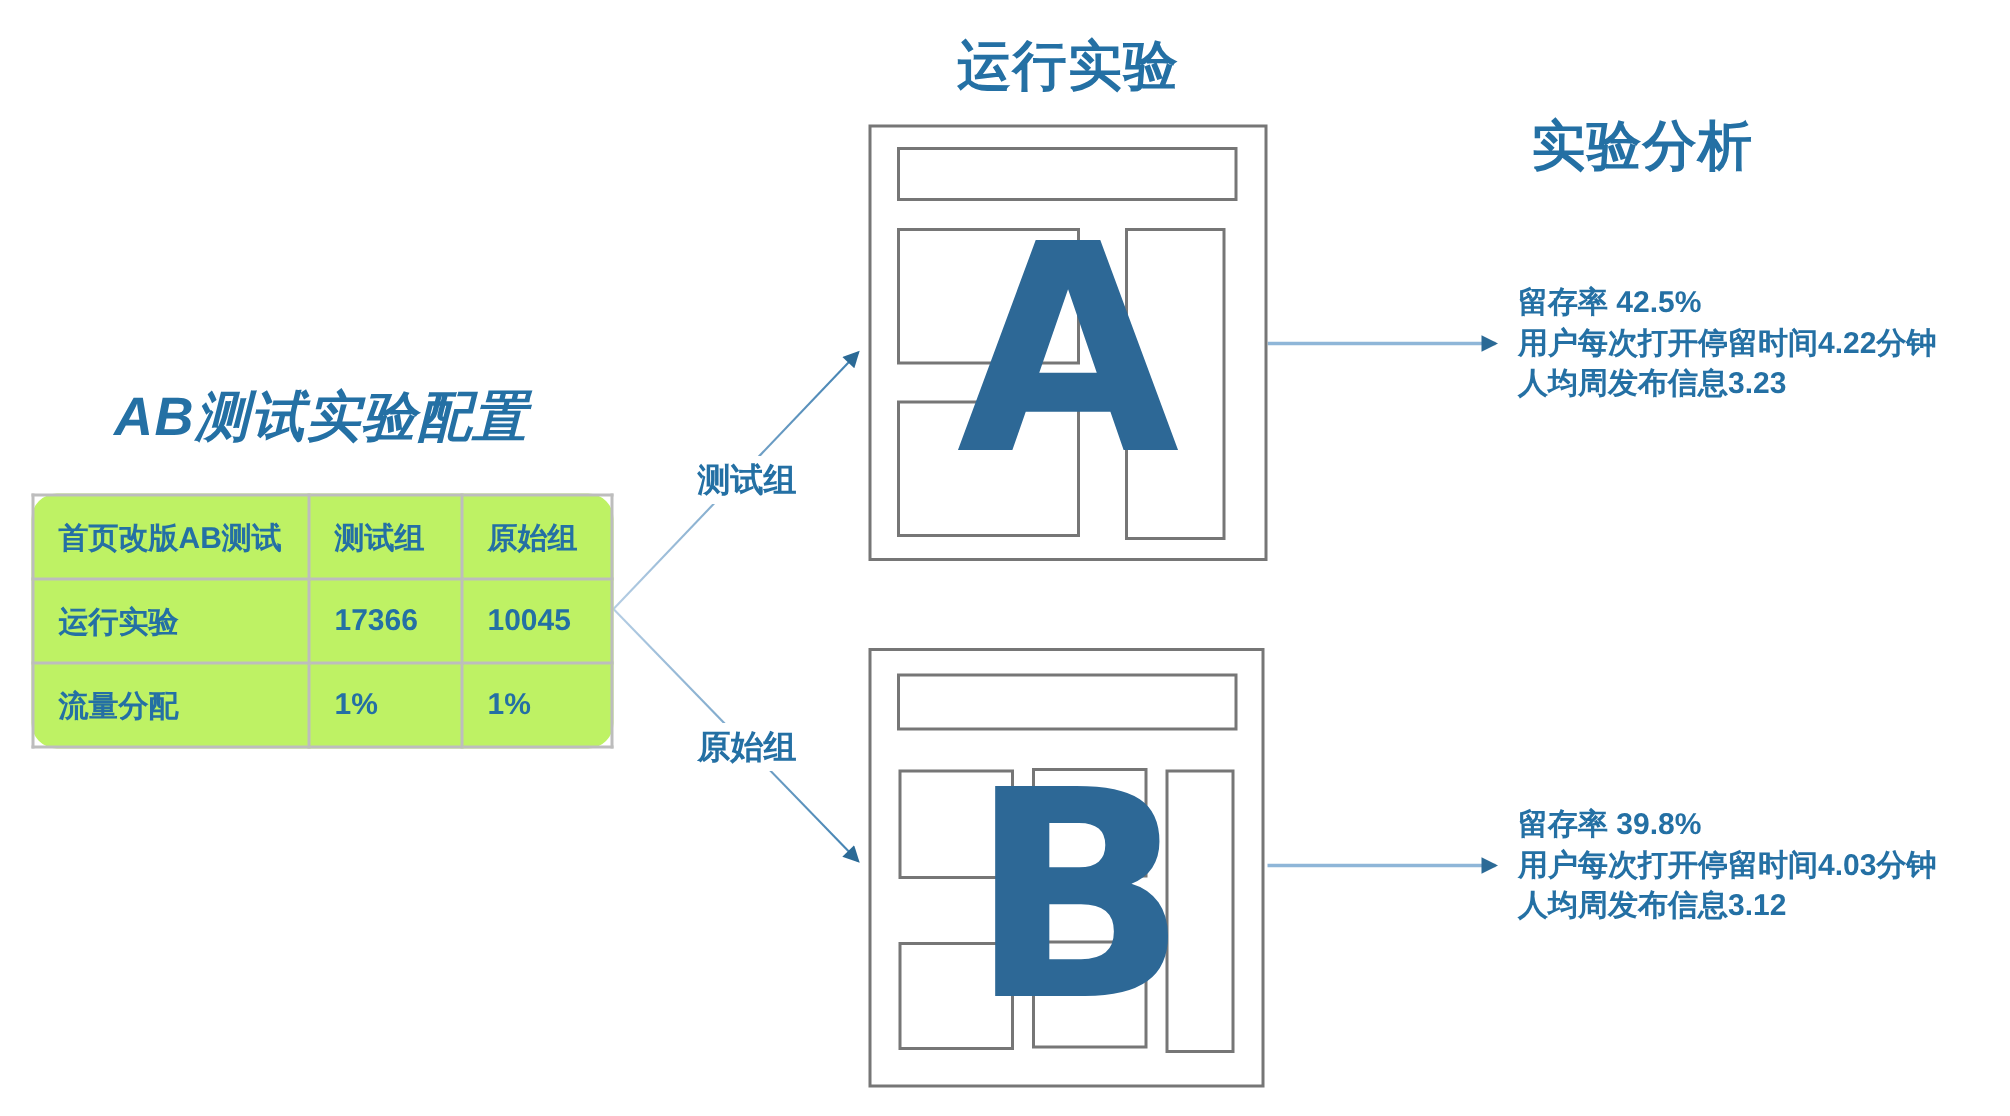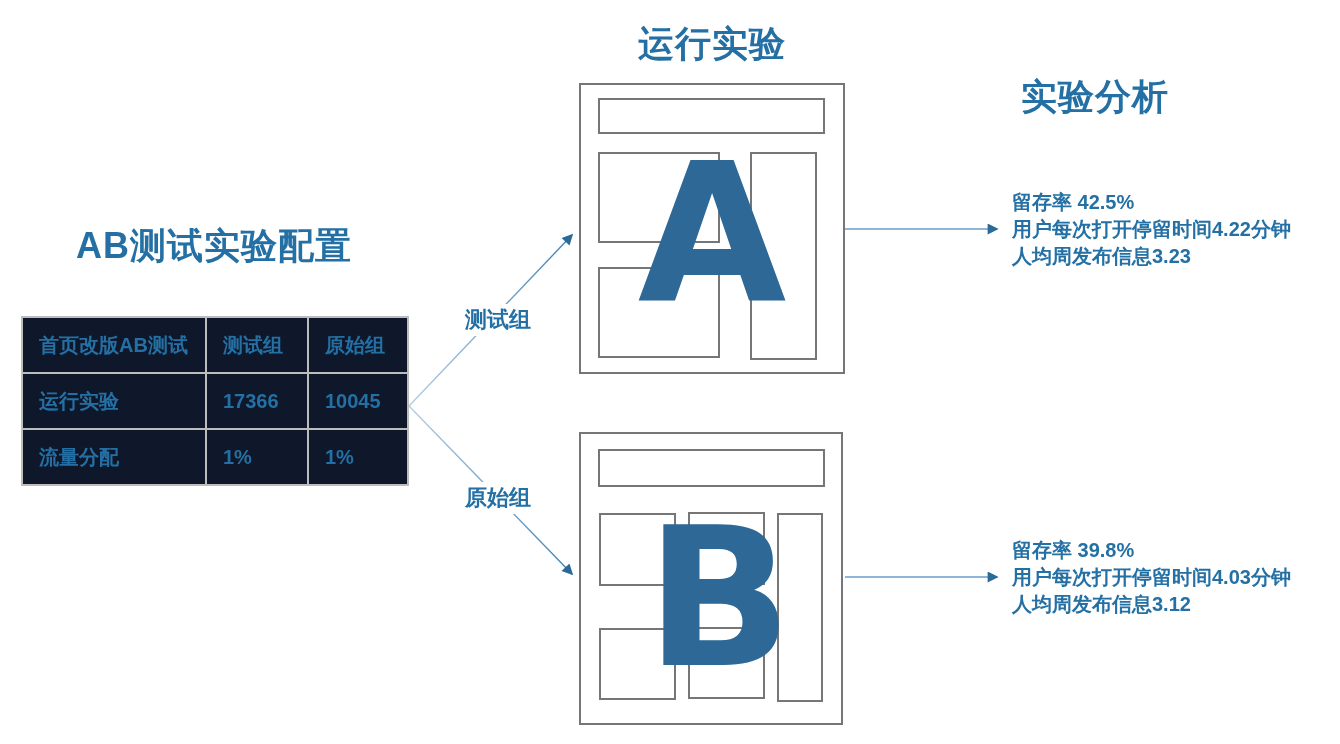--- a/index.html
+++ b/index.html
@@ -14,27 +14,27 @@
   html,body{background:#fff;}
   body{font-family:"Liberation Sans","DejaVu Sans",sans-serif;}
   .canvas{position:relative;width:1340px;height:744px;background:#fff;overflow:hidden;}
   .arrows{position:absolute;left:0;top:0;z-index:1;}
 
   .section-title{
     position:absolute;z-index:3;text-align:center;
     font-size:36px;font-weight:bold;color:var(--accent);
     letter-spacing:1px;
   }
-  .t-config{left:21px;top:222px;width:386px;}
+  .t-config{left:21px;top:254px;width:386px;font-style:italic;}
   .t-run{left:579px;top:20px;width:266px;}
   .t-analysis{left:985px;top:26px;width:220px;margin-top:47px;}
 
   table.config{
-    position:absolute;left:21px;top:316px;z-index:2;
-    width:386px;border-collapse:collapse;table-layout:fixed;background:#0f172a;
+    position:absolute;left:21px;top:329px;z-index:2;
+    width:386px;border-collapse:collapse;table-layout:fixed;background:#bef264;border-radius:17px;
   }
   table.config td{
     border:2px solid var(--table-border);
     height:56px;vertical-align:middle;
     font-size:20px;font-weight:bold;color:var(--accent);
     padding-left:16px;
   }
   td.col1{width:184px;padding-left:19px;}
   td.col2{width:102px;}
   td.col3{width:100px;}

